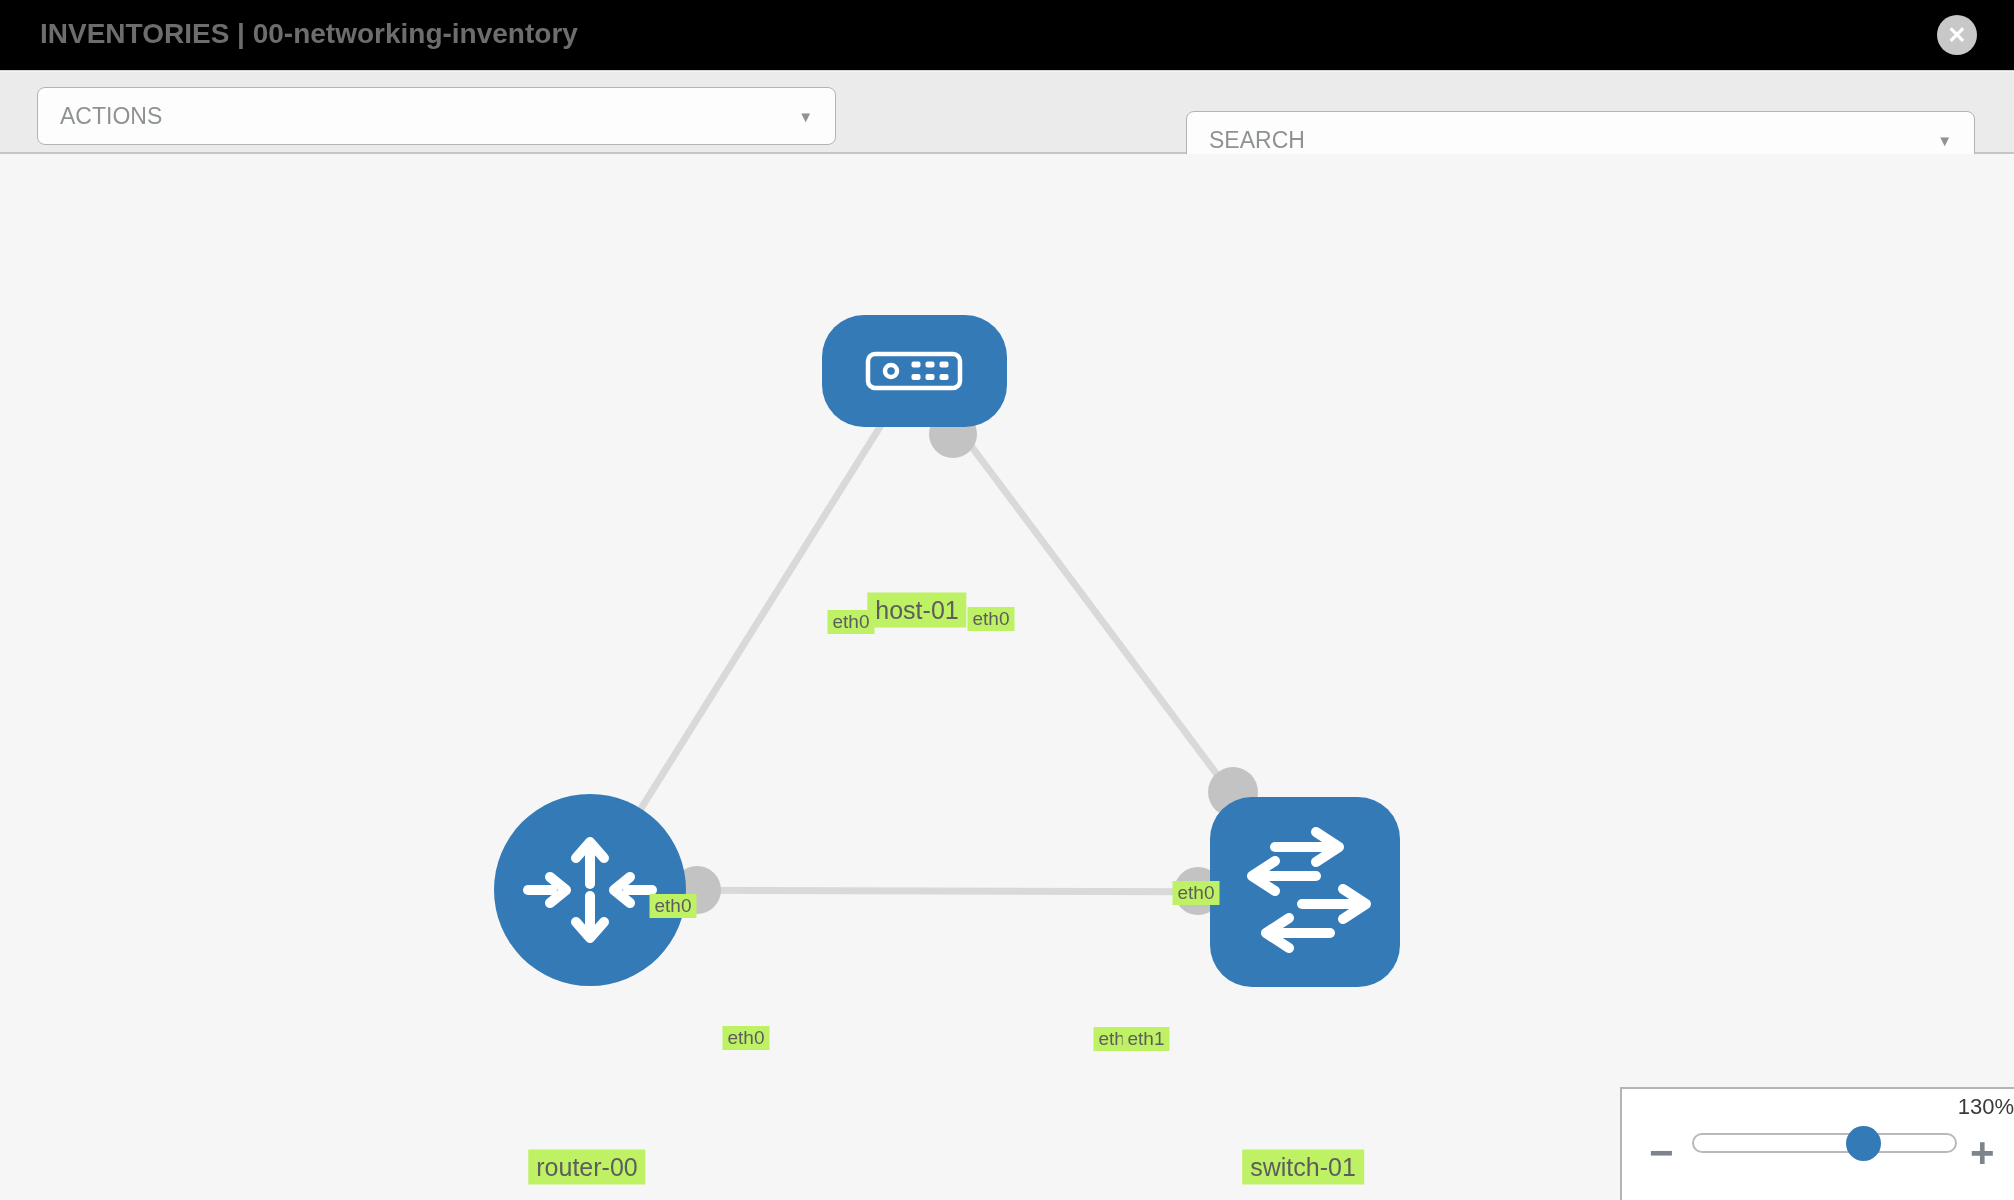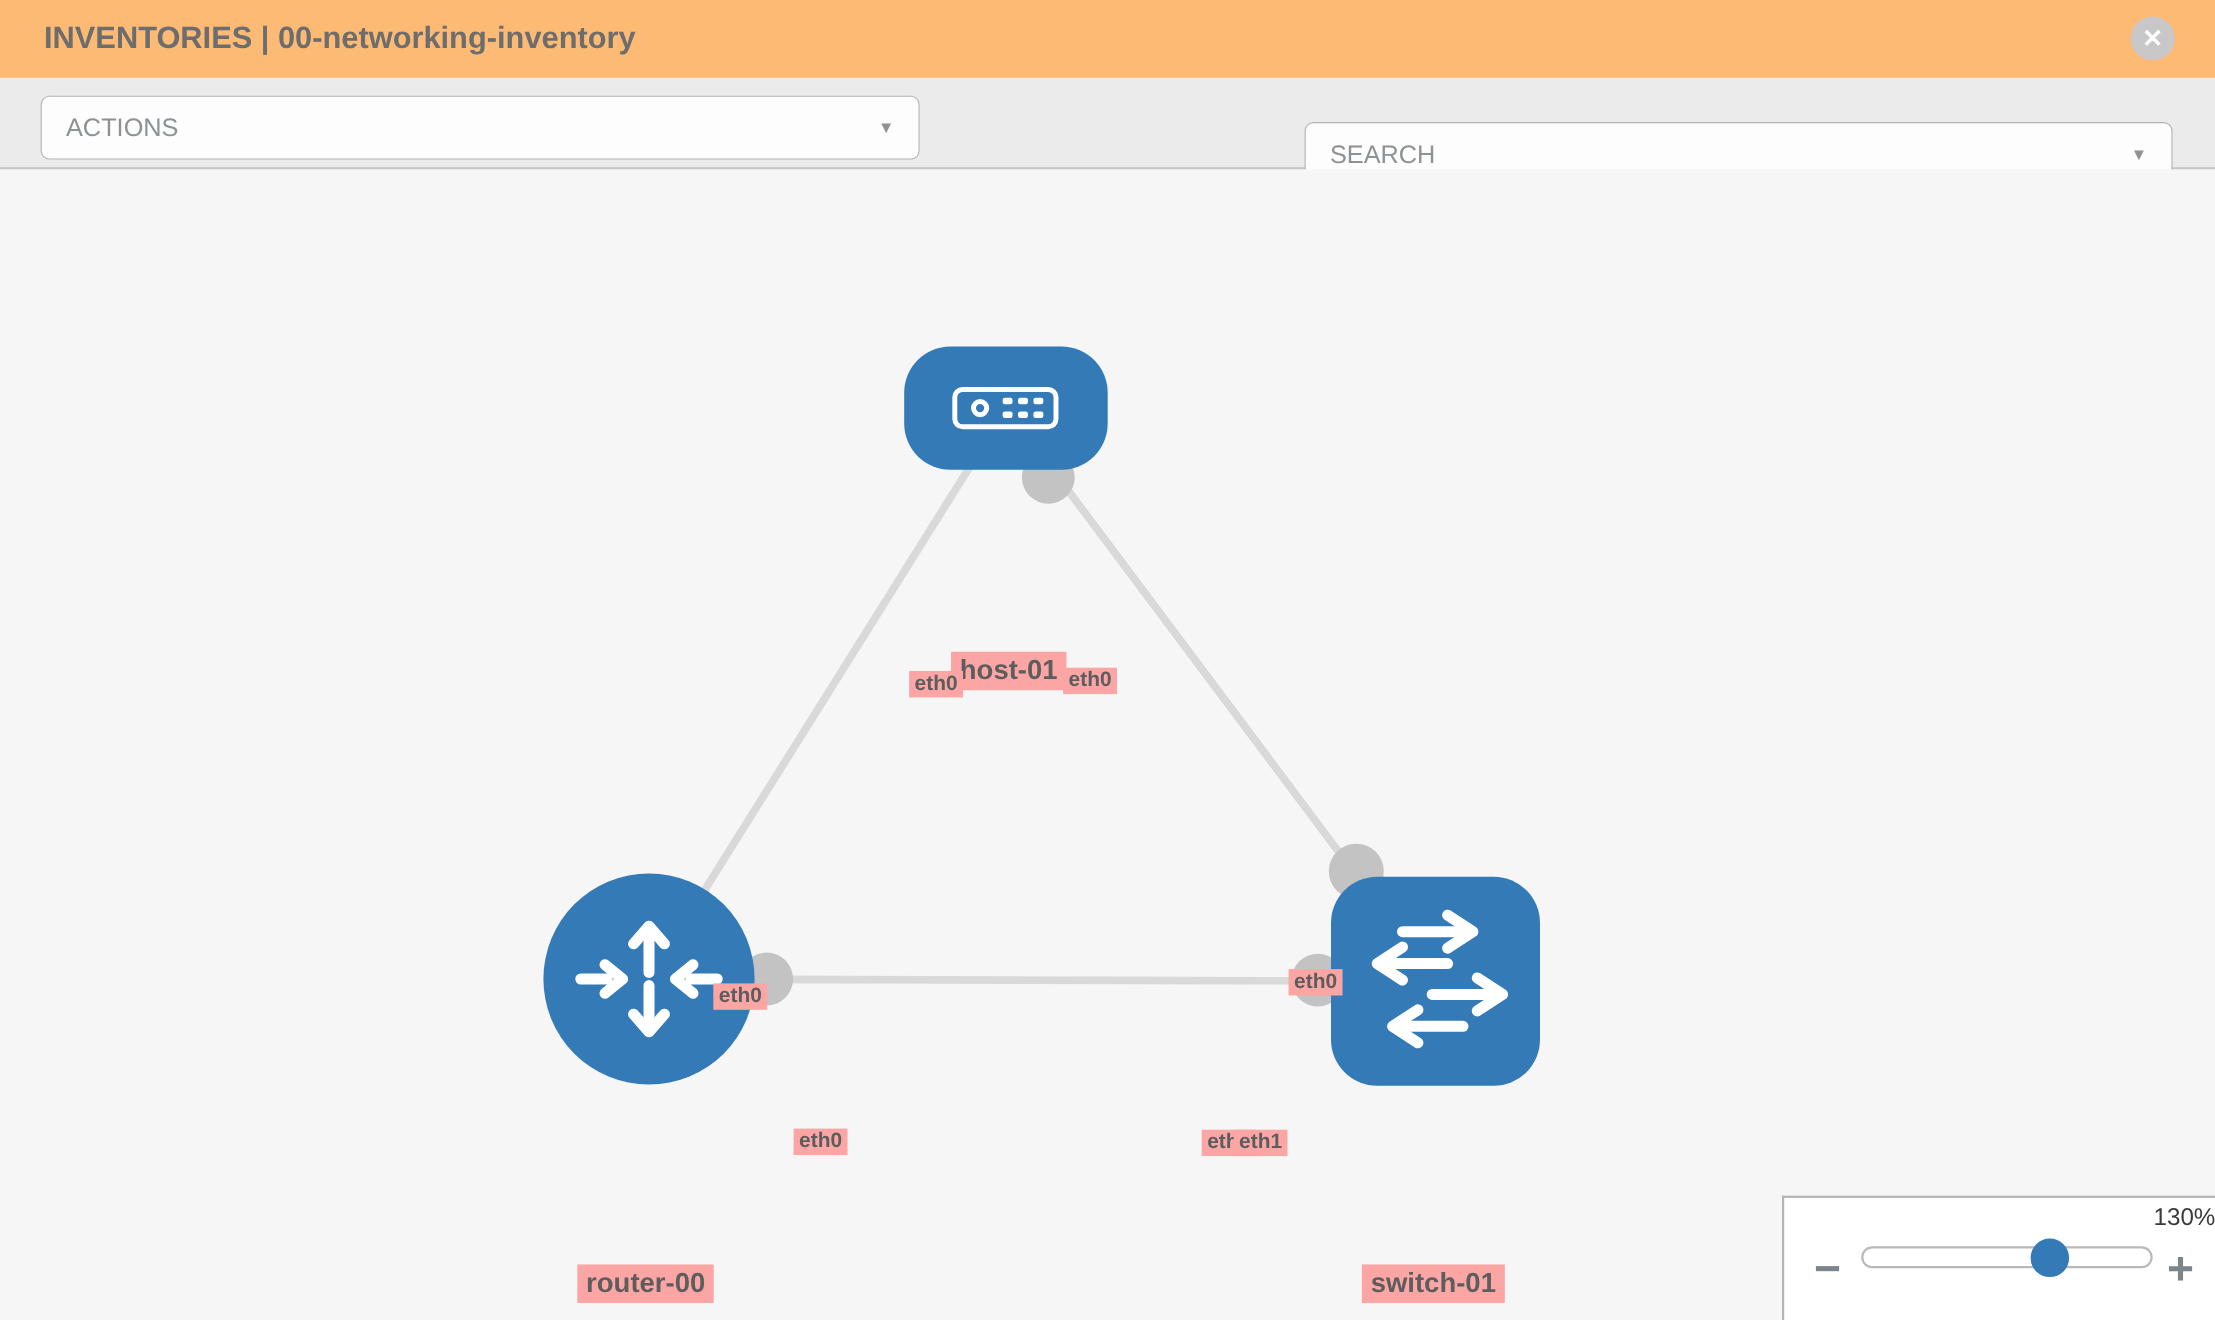--- a/index.html
+++ b/index.html
@@ -3,21 +3,21 @@
 <meta charset="utf-8">
 <style>
   html,body{margin:0;padding:0;background:#ffffff;}
   #app{
     position:relative;width:2014px;height:1200px;overflow:hidden;
     font-family:"Liberation Sans",sans-serif;background:#f6f6f6;
   }
   
   .header{
     position:absolute;left:0;top:0;width:2014px;height:71px;
-    background:#fdba74;border-bottom:1px solid #cfcfcf;box-sizing:border-box;padding-left:24px;
+    background:#000000;border-bottom:1px solid #cfcfcf;box-sizing:border-box;padding-left:24px;
   }
   .header-title{
     position:absolute;left:40px;top:50%;transform:translateY(-52%);
     font-size:28px;font-weight:700;color:#6d6d6d;letter-spacing:0px;white-space:nowrap;
   }
   .close-btn{
     position:absolute;left:1937px;top:15px;width:40px;height:40px;border-radius:50%;
     background:#c8c8c8;color:#ffffff;display:flex;align-items:center;justify-content:center;
     font-size:23px;font-weight:700;cursor:pointer;user-select:none;
   }
@@ -39,21 +39,21 @@
     position:absolute;top:92px;width:50px;height:50px;
     display:flex;align-items:center;justify-content:center;cursor:pointer;
   }
   #wrench-btn{left:1038px;}
   #key-btn{left:1106px;}
   
   .canvas{position:absolute;left:0;top:154px;width:2014px;height:1046px;background:#f6f6f6;}
   #topo-svg{position:absolute;left:0;top:0;}
   .chip{
     position:absolute;transform:translate(-50%,-50%);
-    background:#fca5a5;color:#5d5d5d;white-space:nowrap;text-align:center;font-weight:bold;
+    background:#bef264;color:#5d5d5d;white-space:nowrap;text-align:center;
   }
   .node-chip{font-size:25px;padding:3px 8px;z-index:3;}
   .eth-chip{font-size:19px;padding:1px 5px;z-index:3;}
   .eth-chip.under{z-index:2;}
   
   .zoom-panel{
     position:absolute;left:1620px;top:1087px;width:394px;height:113px;
     background:#ffffff;border-top:2px solid #b4b4b4;border-left:2px solid #b4b4b4;
     box-sizing:border-box;z-index:5;
   }

